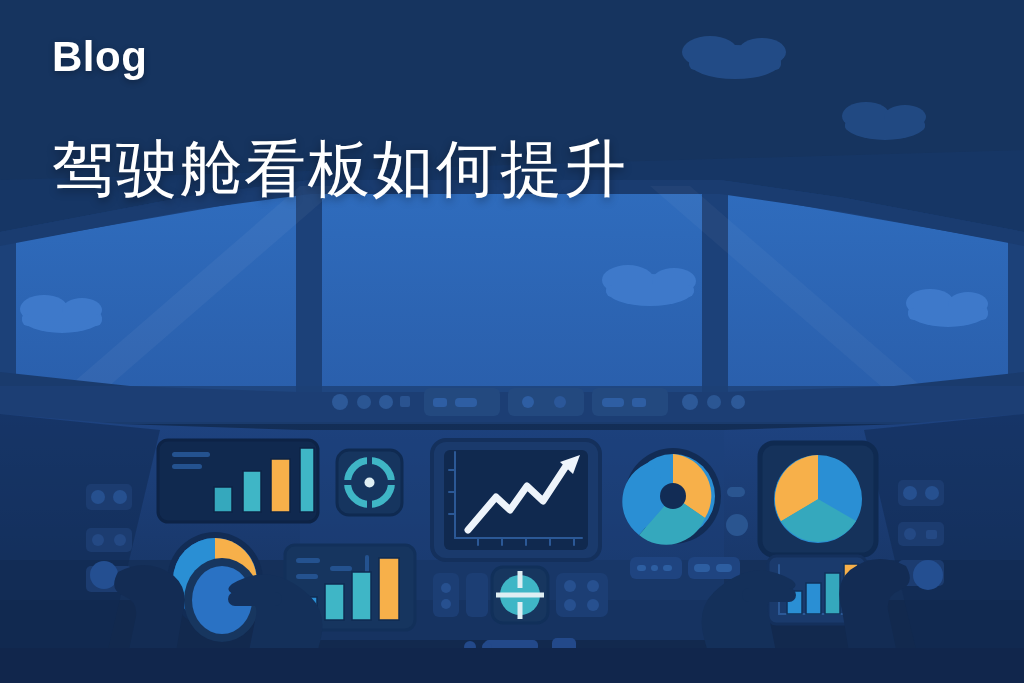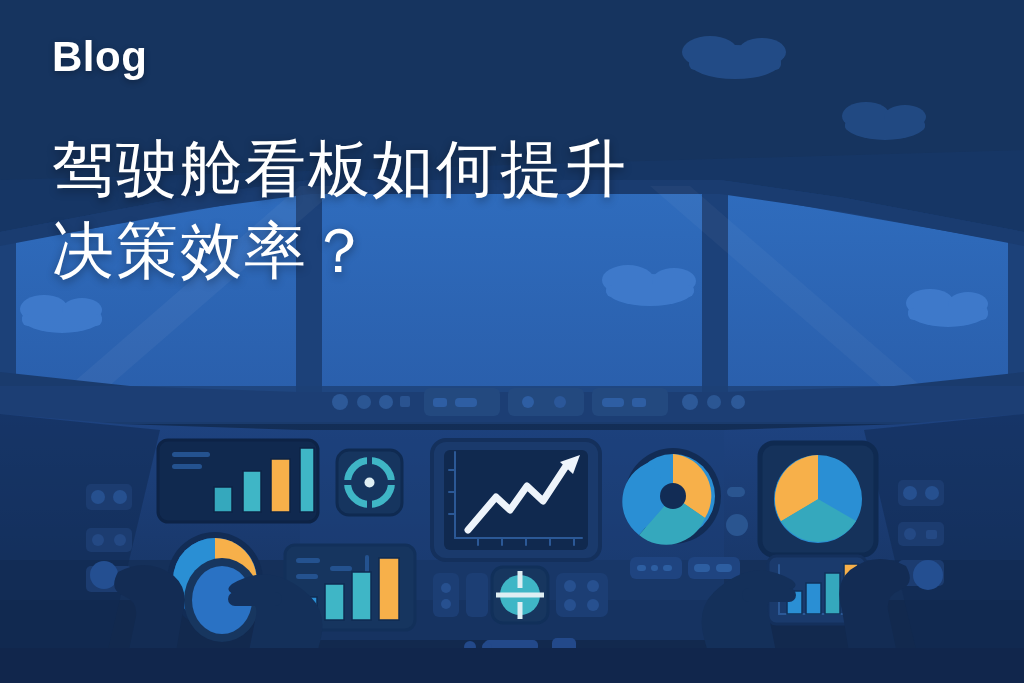--- a/index.html
+++ b/index.html
@@ -376,17 +376,16 @@
 
     <g>
       <rect x="0" y="648" width="1024" height="35" fill="#11264c"></rect>
     </g>
   </svg>
 
   <div class="text-layer">
     <div class="kicker">Blog</div>
     <div class="headline">
       <span>驾驶舱看板如何提升</span>
-      <span class="l2">决策效率？</span>
     </div>
   </div>
 
 </div>
 
 </body></html>

